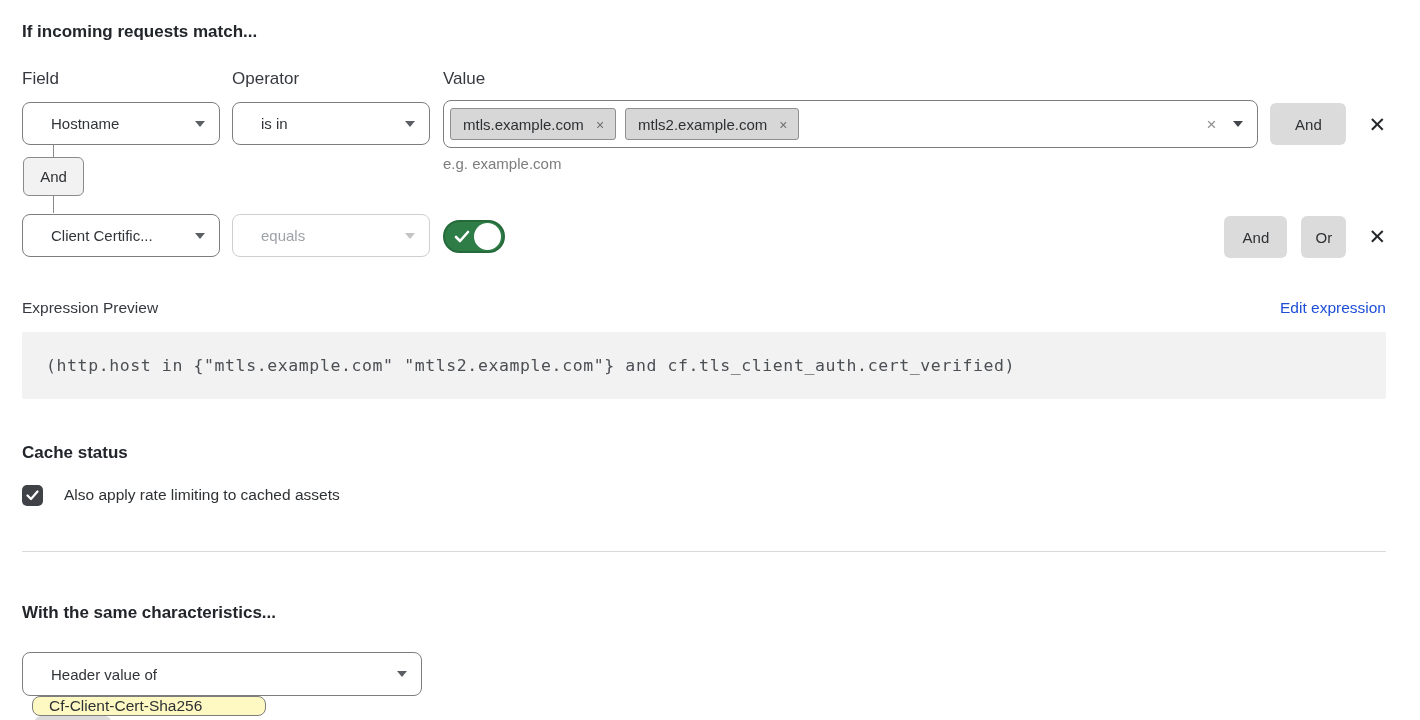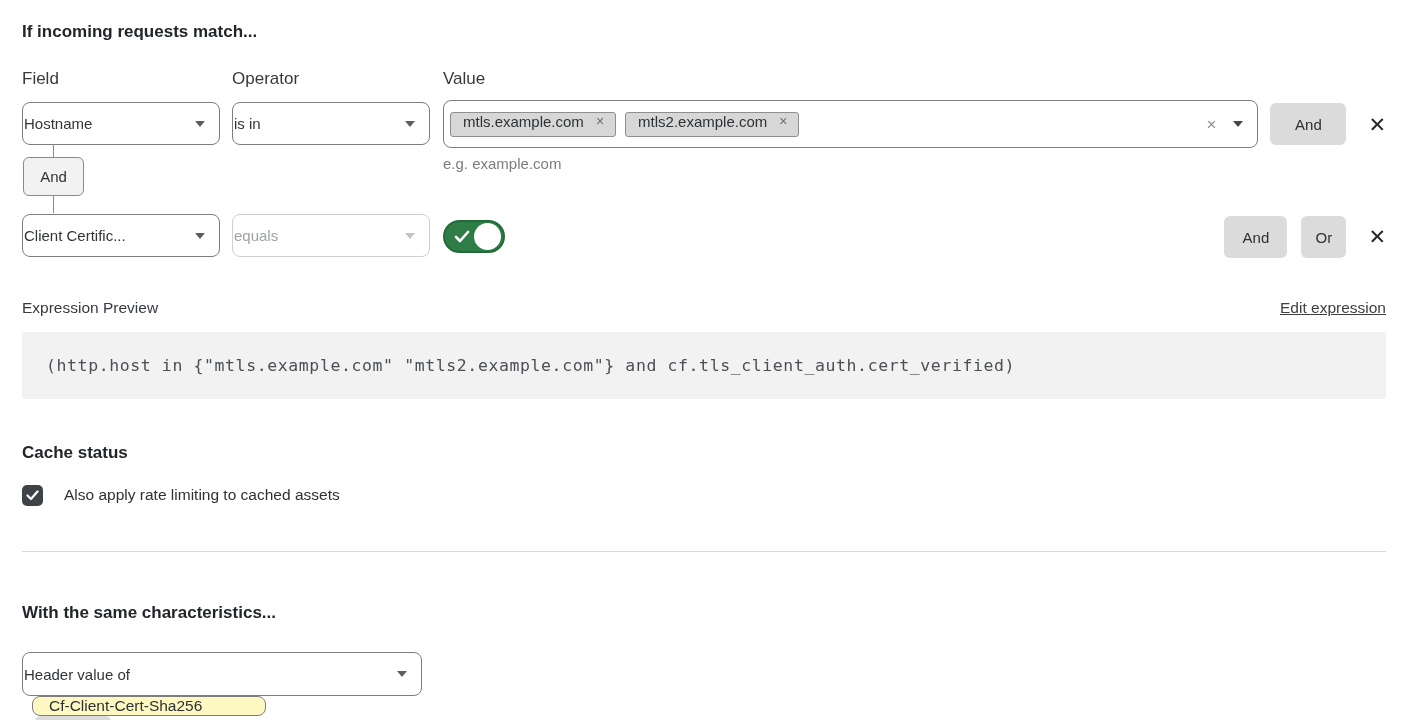--- a/index.html
+++ b/index.html
@@ -24,41 +24,41 @@
   .label-value { flex: 1; }
 
   
   .match-row { display: flex; align-items: flex-start; margin-top: 13px; height: 48px; }
   .row2 { margin-top: 0; }
 
   .select-box {
     height: 43px; width: 198px; margin-top: 2px;
     border: 1px solid #7d7d7d; border-radius: 8px; background: #fff;
     display: flex; align-items: center; justify-content: space-between;
-    padding: 0 14px 0 1px; font-size: 15px; color: #313438; cursor: pointer;
+    padding: 0 14px 0 28px; font-size: 15px; color: #313438; cursor: pointer;
     flex: none;
   }
   .select-box .caret {
     width: 0; height: 0; border-left: 5px solid transparent; border-right: 5px solid transparent;
     border-top: 6px solid #5b5e63; flex: none; margin-left: 8px;
   }
   .select-box.disabled { border-color: #cfcfcf; color: #9ea2a7; cursor: default; }
   .select-box.disabled .caret { border-top-color: #c3c3c3; }
   .gap12 { width: 12px; flex: none; }
   .gap13 { width: 13px; flex: none; }
 
   
   .value-box {
     flex: 1; min-height: 48px;
     border: 1px solid #7d7d7d; border-radius: 8px; background: #fff;
     display: flex; align-items: center; padding: 0 14px 0 6px; cursor: text;
   }
   .tag {
     background: #d7d7d7; border: 1px solid #8f8f8f; border-radius: 3px;
-    padding: 0 11px 6px 12px; font-size: 15px; color: #2e3134;
+    padding: 7px 11px 6px 12px; font-size: 15px; color: #2e3134;
     display: flex; align-items: center; margin-right: 9px; flex: none; cursor: default;
   }
   .tag .tag-x { margin-left: 12px; color: #6e6e6e; font-size: 14px; line-height: 1; cursor: pointer; }
   .value-box .spacer { flex: 1; }
   .value-box .clear-x { color: #8e8e8e; font-size: 17px; margin-right: 17px; cursor: pointer; line-height: 1; }
   .value-box .caret {
     width: 0; height: 0; border-left: 5px solid transparent; border-right: 5px solid transparent;
     border-top: 6px solid #43464b; cursor: pointer;
   }
 
@@ -97,21 +97,21 @@
   .toggle .knob {
     position: absolute; right: 2px; top: 1px; width: 27px; height: 27px;
     border-radius: 50%; background: #fff;
   }
   .toggle svg { position: absolute; left: 9px; top: 8px; }
   .flex-spacer { flex: 1; }
 
   
   .expr-header { display: flex; justify-content: space-between; align-items: flex-start; margin-top: 39px; height: 19px; }
   .expr-label { font-size: 15.5px; color: #36393f; }
-  .expr-link { font-size: 15.5px; color: #404040; text-decoration: underline; cursor: pointer; }
+  .expr-link { font-size: 15.5px; color: #1d4ed8; cursor: pointer; }
   .expr-block {
     margin-top: 14px; height: 67px; background: #f2f2f2; border-radius: 2px;
     display: flex; align-items: center; padding: 0 24px;
     font-family: "DejaVu Sans Mono", "Liberation Mono", monospace;
     font-size: 16.5px; letter-spacing: 0.6px; color: #4b4f54; white-space: nowrap; overflow: hidden;
   }
 
   
   .cache-title { margin-top: 44px; height: 20px; }
   .checkbox-row { display: flex; align-items: center; margin-top: 21px; height: 22px; }

